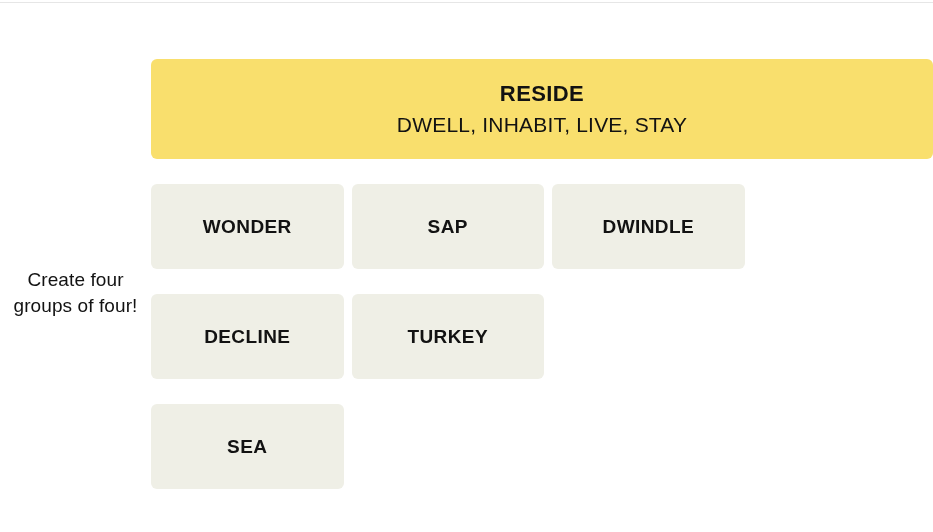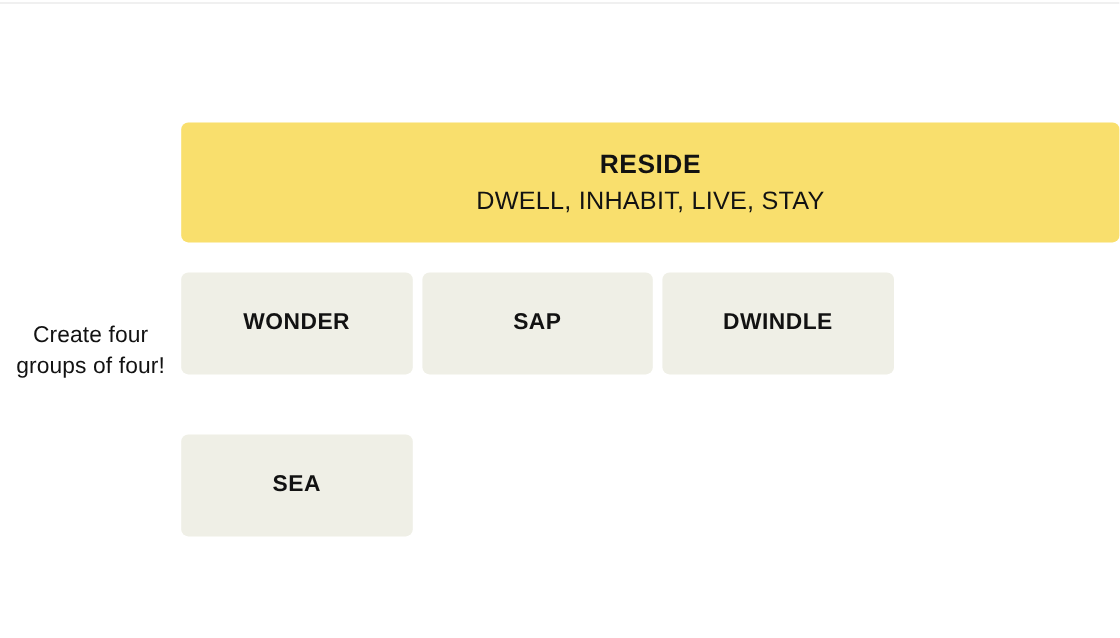--- a/index.html
+++ b/index.html
@@ -138,20 +138,26 @@
       </div>
       <div class="tile">
         <span class="tile-label">SAP</span>
       </div>
       <div class="tile">
         <span class="tile-label">DWINDLE</span>
       </div>
     </div>
 
     <div class="tile-row">
+      <div class="tile">
+        <span class="tile-label">DECLINE</span>
+      </div>
+      <div class="tile">
+        <span class="tile-label">TURKEY</span>
+      </div>
     </div>
 
     <div class="tile-row">
       <div class="tile">
         <span class="tile-label">SEA</span>
       </div>
     </div>
 
   </div>
 </div>

